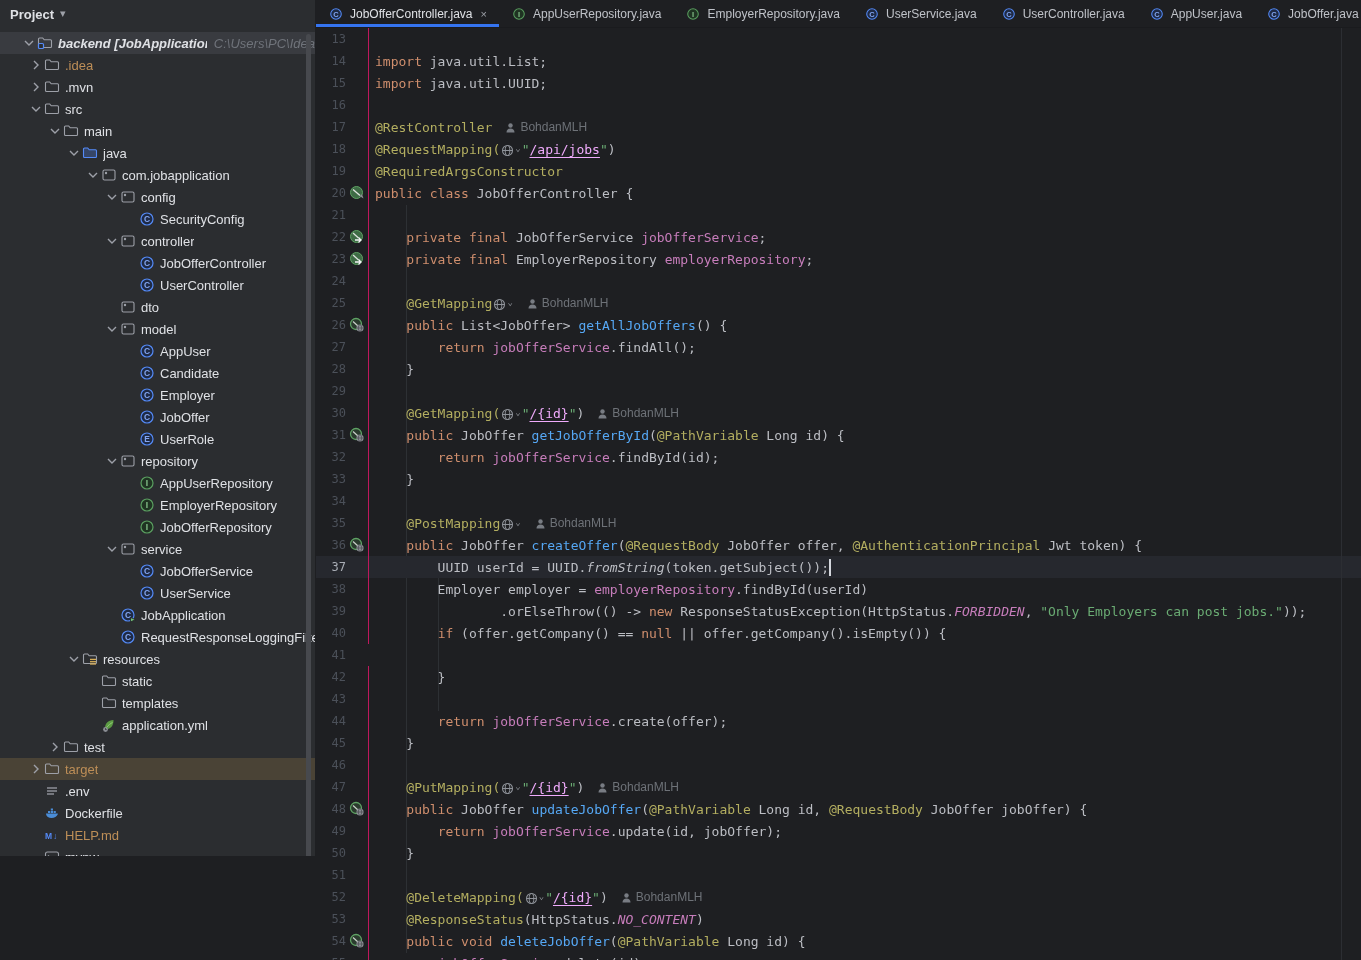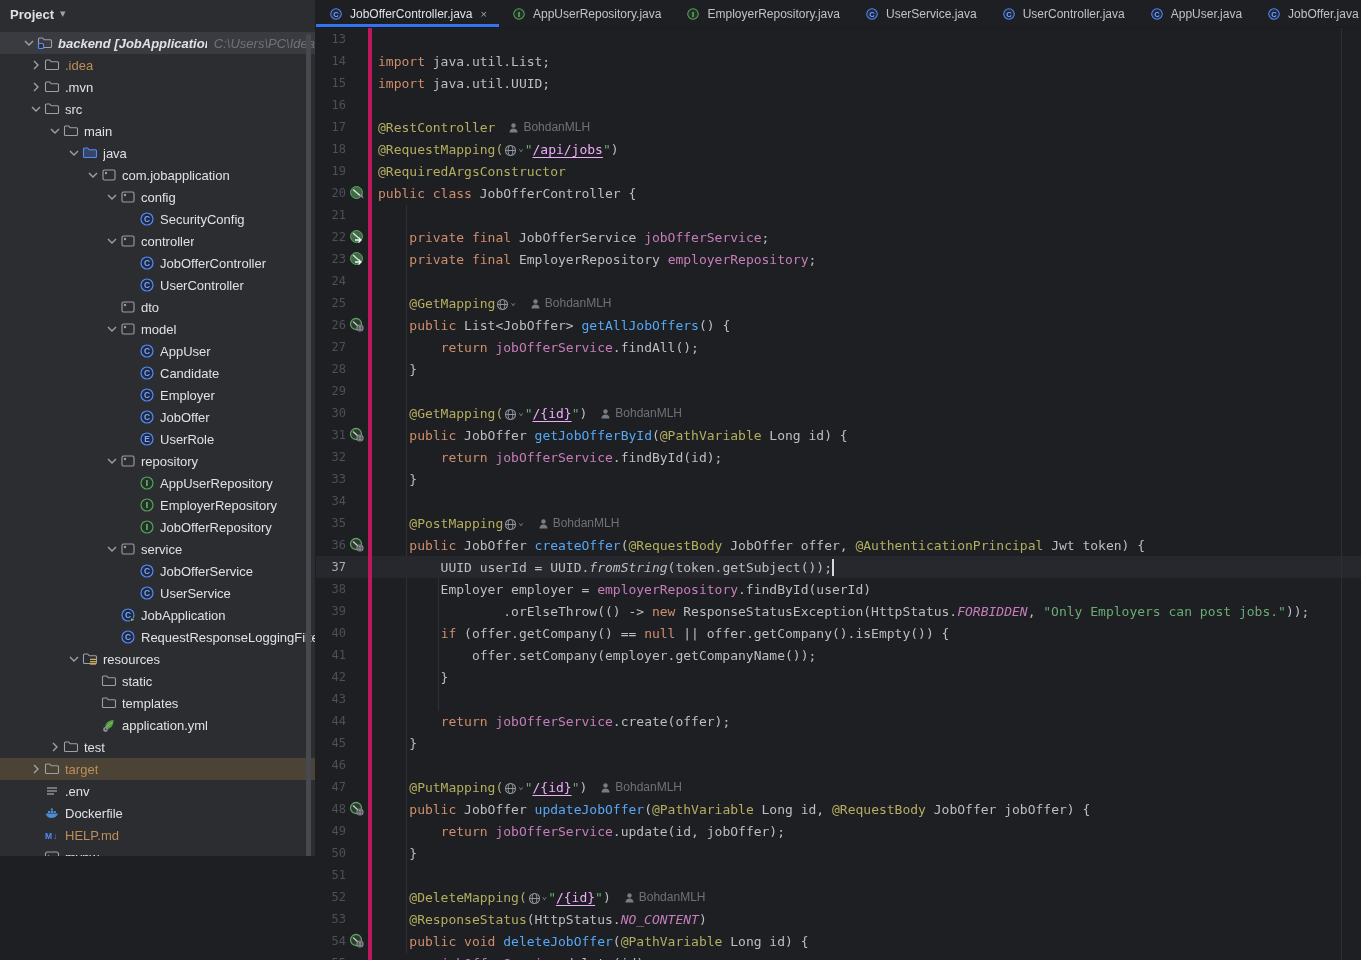--- a/index.html
+++ b/index.html
@@ -37,21 +37,21 @@
   .tab.active::after { content:""; position:absolute; left:0; right:0; bottom:0; height:3px; background:#3574F0; }
   .tab .close { color:#9DA0A8; font-size:11px; margin-left:2px; }
 
   .code { position:absolute; left:0; top:28px; width:1045px; height:932px; overflow:hidden;
           font-family:"DejaVu Sans Mono", monospace; font-size:13px; }
   .cl { position:relative; height:22px; display:flex; align-items:center; }
   .cl.cur { background:#26282E; }
   .ln { width:30px; flex:none; text-align:right; color:#4B5059; font-size:12px; }
   .cl.cur .ln { color:#A9ADB5; }
   .gi { width:22px; flex:none; display:flex; align-items:center; justify-content:center; }
-  .ct { white-space:pre; padding-left:6px; border-left:4px solid #be185d; height:22px;
+  .ct { white-space:pre; padding-left:6px; border-left:1px solid #be185d; height:22px;
         display:flex; align-items:center; }
   .tk-k{color:#CF8E6D}.tk-d{color:#BCBEC4}.tk-a{color:#B3AE60}
   .tk-s{color:#6AAB73}.tk-su{color:#f0abfc;text-decoration:underline;text-underline-offset:3px}
   .tk-f{color:#C77DBB}.tk-m{color:#56A8F5}
   .tk-i{color:#BCBEC4;font-style:italic}.tk-c{color:#C77DBB;font-style:italic}
   .hint { display:inline-flex; align-items:center; gap:4px; margin-left:13px;
           font-family:"Liberation Sans",sans-serif; font-size:12px; color:#6E7278; }
   .globe-chip { display:inline-flex; align-items:center; gap:1px; margin:0 1px; transform:translateY(1px); }
   .globe-chip .gc { color:#8E9299; font-size:9px; transform:translateY(-2px); }
   .caret { display:inline-block; width:2px; height:17px; background:#D4D7DD; transform:translateY(0px); }
@@ -833,21 +833,20 @@
           <span class="ct"><span class="tk-d">                .orElseThrow(() -&gt; </span><span class="tk-k">new</span><span class="tk-d"> ResponseStatusException(HttpStatus.</span><span class="tk-c">FORBIDDEN</span><span class="tk-d">, </span><span class="tk-s">"Only Employers can post jobs."</span><span class="tk-d">));</span></span>
         </div>
         <div class="cl">
           <span class="ln">40</span>
           <span class="gi"></span>
           <span class="ct"><span class="tk-d">        </span><span class="tk-k">if</span><span class="tk-d"> (offer.getCompany() == </span><span class="tk-k">null</span><span class="tk-d"> || offer.getCompany().isEmpty()) {</span></span>
         </div>
         <div class="cl">
           <span class="ln">41</span>
           <span class="gi"></span>
-          <span class="ct"><span class="tk-d">            offer.setCompany(employer.getCompanyName());</span></span>
         </div>
         <div class="cl">
           <span class="ln">42</span>
           <span class="gi"></span>
           <span class="ct"><span class="tk-d">        }</span></span>
         </div>
         <div class="cl">
           <span class="ln">43</span>
           <span class="gi"></span>
           <span class="ct"></span>

